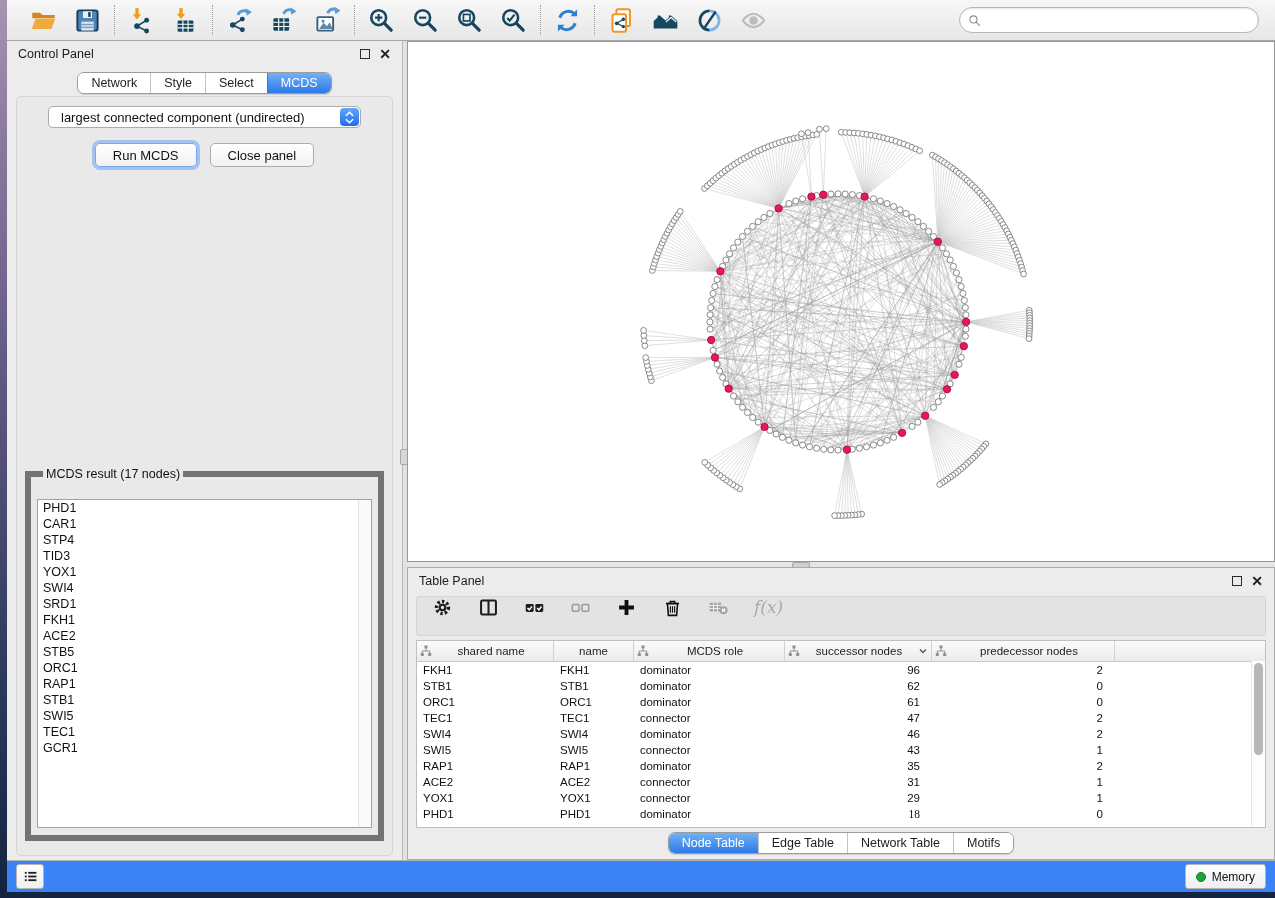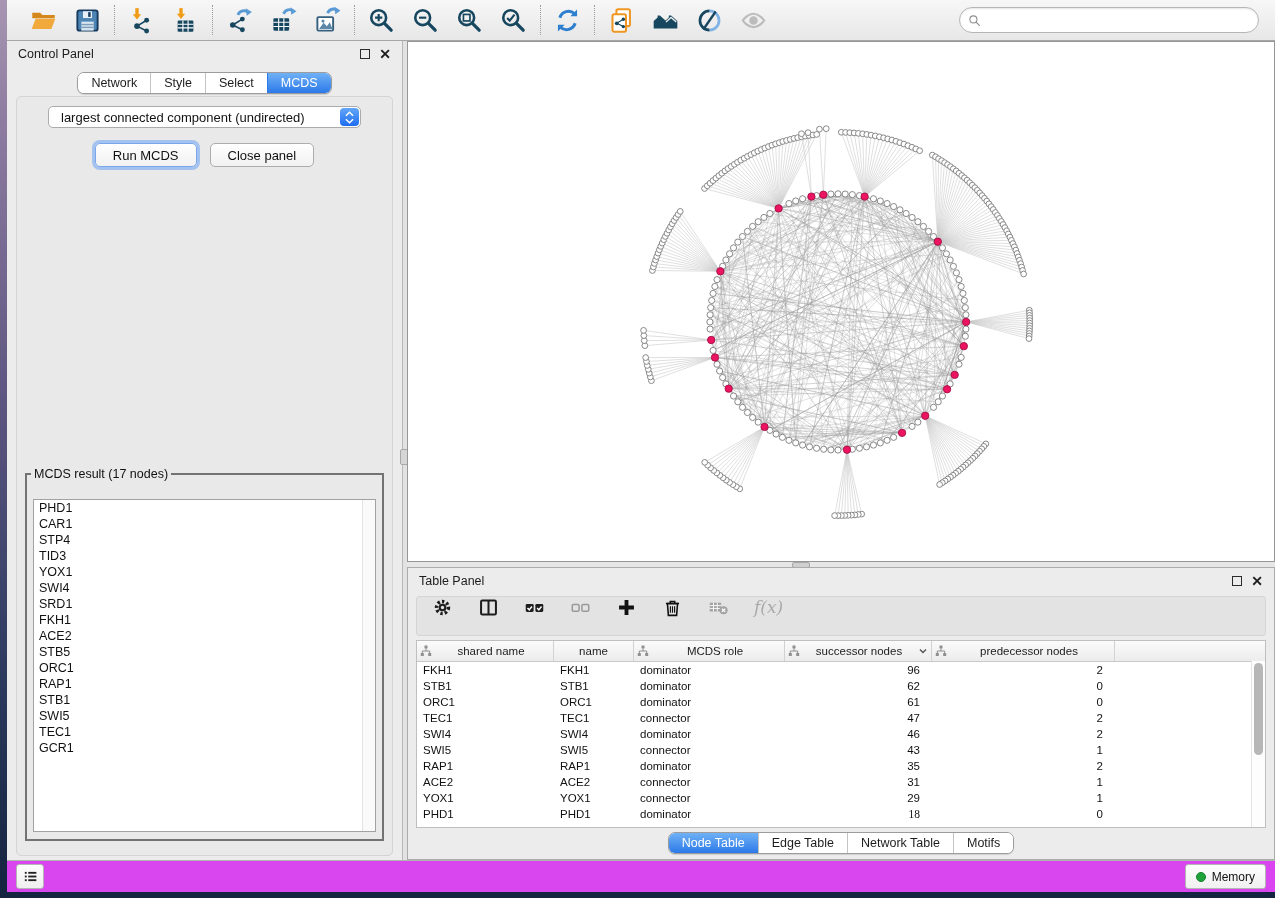--- a/index.html
+++ b/index.html
@@ -42,22 +42,22 @@
   .opt-label{margin-top:19px;text-align:center;font-size:13px;color:#111;}
   .opt-select{position:relative;margin:9px auto 0;width:313px;height:22px;background:#fff;border:1px solid #ababab;
     border-radius:5px;display:flex;align-items:center;font-size:13px;color:#111;padding-left:12px;box-sizing:border-box;cursor:pointer;}
   .stepper{position:absolute;right:1px;top:1px;bottom:1px;width:19px;border-radius:4px;
     background:linear-gradient(#63a7f8,#1d6df0);display:flex;flex-direction:column;align-items:center;justify-content:center;gap:1px;}
   .stepper svg{width:9px;height:6px;display:block;}
   .btn-row{margin-top:15px;display:flex;justify-content:center;gap:13px;}
   .btn{height:24px;border-radius:5px;border:1px solid #adadad;background:linear-gradient(#ffffff,#f1f1f1);
     font-size:13px;color:#111;padding:0 17px;font-family:inherit;cursor:pointer;}
   .btn.focused{border-color:#79a7ee;box-shadow:0 0 0 3px rgba(106,163,245,.55);}
-  .mcds-fieldset{position:absolute;left:8px;right:8px;top:370px;bottom:14px;border:2px solid #737373;
-    margin:0;padding:2px 2px 6px;}
+  .mcds-fieldset{position:absolute;left:8px;right:8px;top:370px;bottom:14px;border:6px solid #737373;
+    margin:0;padding:2px 10px 6px;}
   .mcds-fieldset legend{font-size:12.5px;color:#111;padding:0 3px;margin-left:2px;}
   .listbox{position:absolute;left:6px;right:6px;top:18px;bottom:7px;background:#fff;border:1px solid #a2a2a2;overflow:hidden;}
   .list-scroll{position:absolute;right:0;top:0;bottom:0;width:12px;background:#fafafa;border-left:1px solid #e3e3e3;}
   .list-item{font-size:12.5px;line-height:16px;padding-left:5px;color:#111;cursor:default;}
 
   
   .v-splitter{position:absolute;left:395px;top:41px;width:4px;height:821px;background:#e2e2e2;border-left:1px solid #b8b8b8;border-right:1px solid #b8b8b8;cursor:col-resize;}
   .v-splitter .handle{position:absolute;left:-3px;top:408px;width:8px;height:14px;background:#d6d6d6;border:1px solid #a8a8a8;border-radius:2px;}
   .h-splitter{position:absolute;left:400px;right:0;top:562px;height:5px;background:#e6e6e6;cursor:row-resize;}
   .h-splitter .handle{position:absolute;left:385px;top:0;width:16px;height:4px;background:#cfcfcf;border:1px solid #a8a8a8;border-radius:2px;}
@@ -90,21 +90,21 @@
   .th svg.chev{width:10px;height:10px;flex:none;}
   .th.fill{flex:1;border-right:none;cursor:default;}
   .tr{display:flex;height:16px;font-size:11.5px;color:#111;align-items:center;cursor:pointer;}
   .td{flex:none;box-sizing:border-box;padding:0 6px;white-space:nowrap;overflow:hidden;}
   .td.num{text-align:right;padding-right:12px;}
   .tscroll{position:absolute;right:0;top:20px;bottom:0;width:13px;background:#fdfdfd;border-left:1px solid #e5e5e5;cursor:pointer;}
   .tthumb{position:absolute;left:2px;right:2px;top:2px;height:92px;background:#b7b7b7;border-radius:5px;}
   .table-tabs{position:absolute;left:0;right:0;bottom:5px;display:flex;justify-content:center;}
 
   
-  .status-bar{position:absolute;left:0;right:0;bottom:0;height:32px;background:#d946ef;border-top:1px solid #b2b2b2;
+  .status-bar{position:absolute;left:0;right:0;bottom:0;height:32px;background:#3b82f6;border-top:1px solid #b2b2b2;
     display:flex;align-items:center;justify-content:space-between;padding:0 9px;box-sizing:border-box;}
   .sb-btn{width:26px;height:23px;border:1px solid #b5b5b5;border-radius:3px;background:linear-gradient(#fdfdfd,#efefef);
     display:flex;align-items:center;justify-content:center;cursor:pointer;}
   .sb-btn svg{width:17px;height:17px;}
   .memory-btn{display:flex;align-items:center;gap:6px;height:23px;padding:0 10px;border:1px solid #b5b5b5;border-radius:3px;
     background:linear-gradient(#fdfdfd,#f0f0f0);font-size:12px;color:#111;cursor:pointer;}
   .green-dot{width:10px;height:10px;border-radius:50%;background:#1ca33a;border:1px solid #13802b;box-sizing:border-box;}
 </style>
 </head>
 <body>

